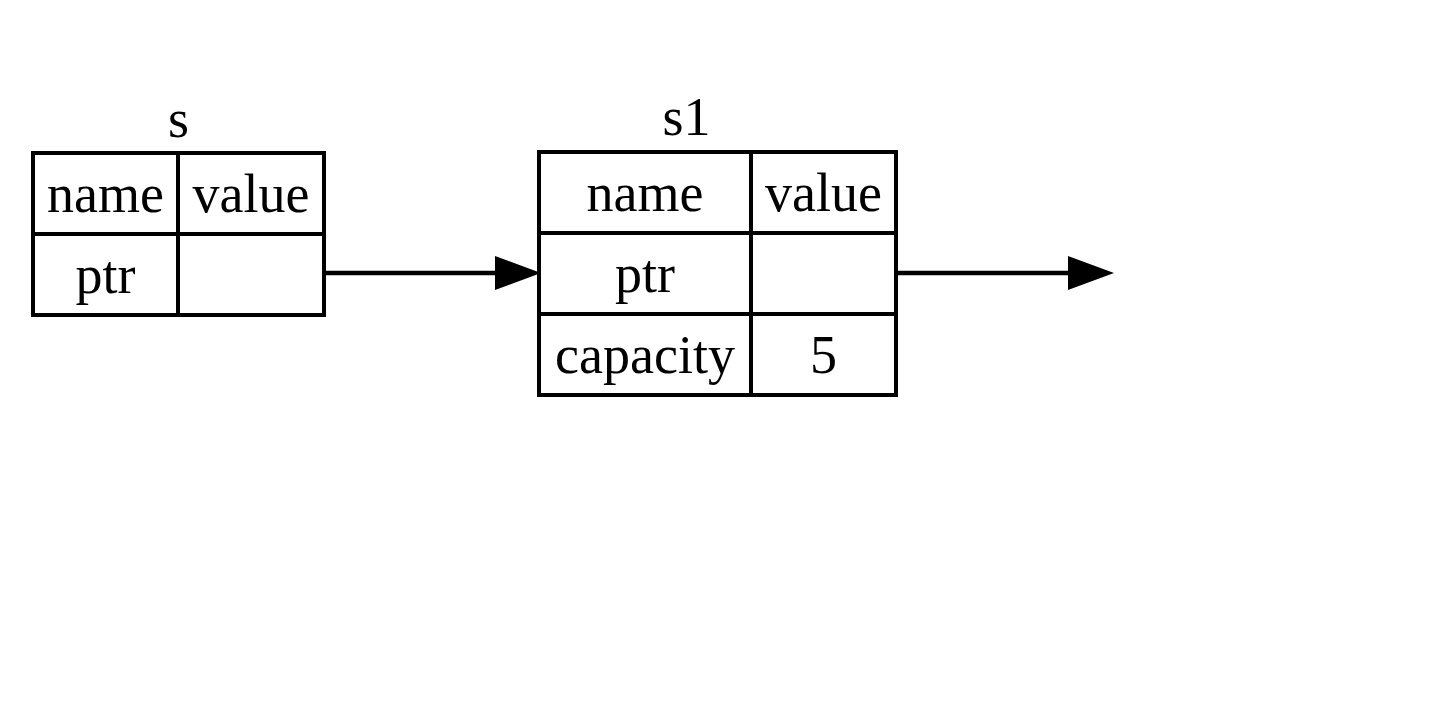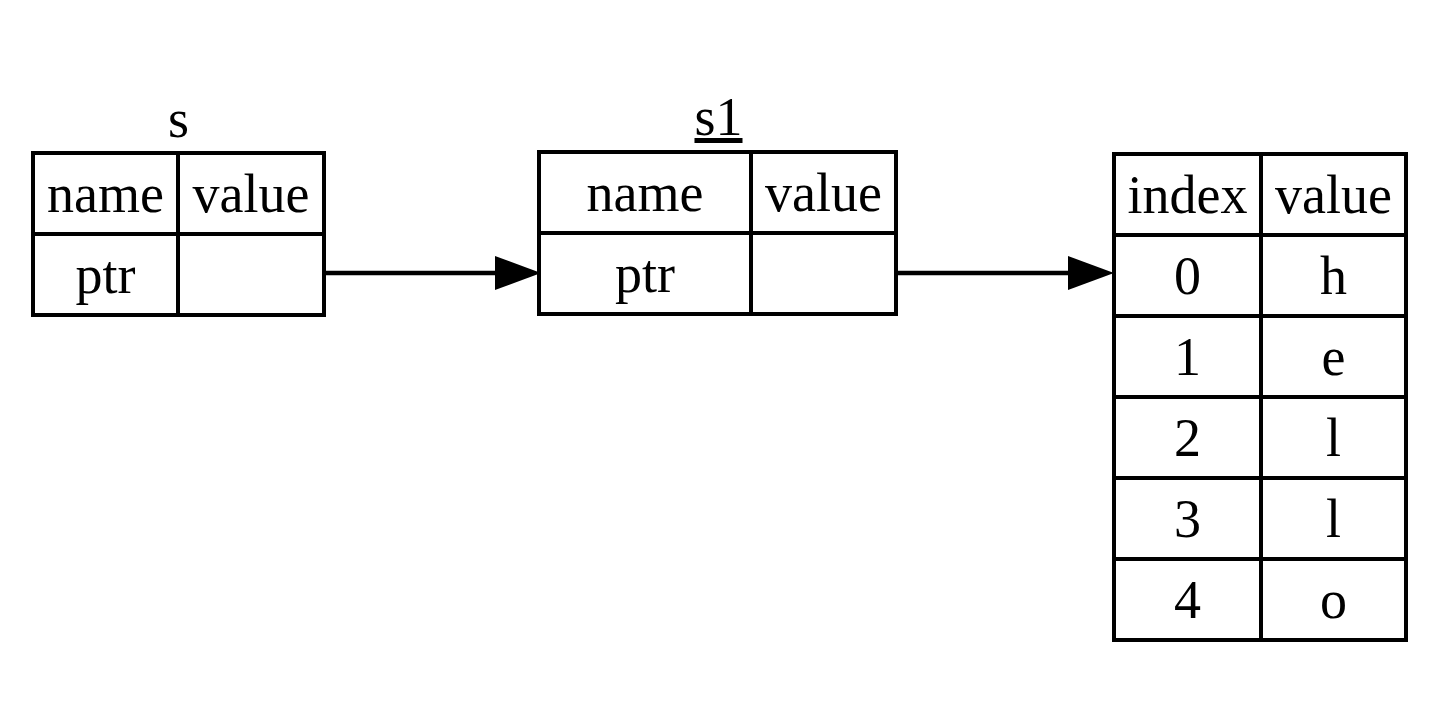--- a/index.html
+++ b/index.html
@@ -24,21 +24,21 @@
     height: 715px;
   }
   .tbl-title {
     position: absolute;
     text-align: center;
     font-size: 54px;
     line-height: 58px;
     color: #000000;
   }
   .title-s  { left: 31px;  top: 90px; width: 295px; }
-  .title-s1 { left: 538px; top: 88px; width: 361px; text-decoration: underline; }
+  .title-s1 { left: 506px; top: 88px; width: 361px; }
   table.memtbl {
     position: absolute;
     border-collapse: collapse;
     table-layout: fixed;
     padding-left: 22px;
   }
   table.memtbl th,
   table.memtbl td {
     border: 4px solid #000000;
     padding: 0;
@@ -95,45 +95,21 @@
   <table class="memtbl tbl-s1">
     <tbody>
         <tr>
       <th class="col-name">name</th>
       <th class="col-value">value</th>
     </tr>
     <tr>
       <td>ptr</td>
       <td></td>
     </tr>
-  </tbody>
-    </table>
-
-  <table class="memtbl tbl-heap">
-    <tbody>
-        <tr>
-      <th class="col-name">index</th>
-      <th class="col-value">value</th>
-    </tr>
     <tr>
-      <td>0</td>
-      <td>h</td>
-    </tr>
-    <tr>
-      <td>1</td>
-      <td>e</td>
-    </tr>
-    <tr>
-      <td>2</td>
-      <td>l</td>
-    </tr>
-    <tr>
-      <td>3</td>
-      <td>l</td>
-    </tr>
-    <tr>
-      <td>4</td>
-      <td>o</td>
+      <td>capacity</td>
+      <td>5</td>
     </tr>
   </tbody>
     </table>
 
+
 </div>
 
 </body></html>

